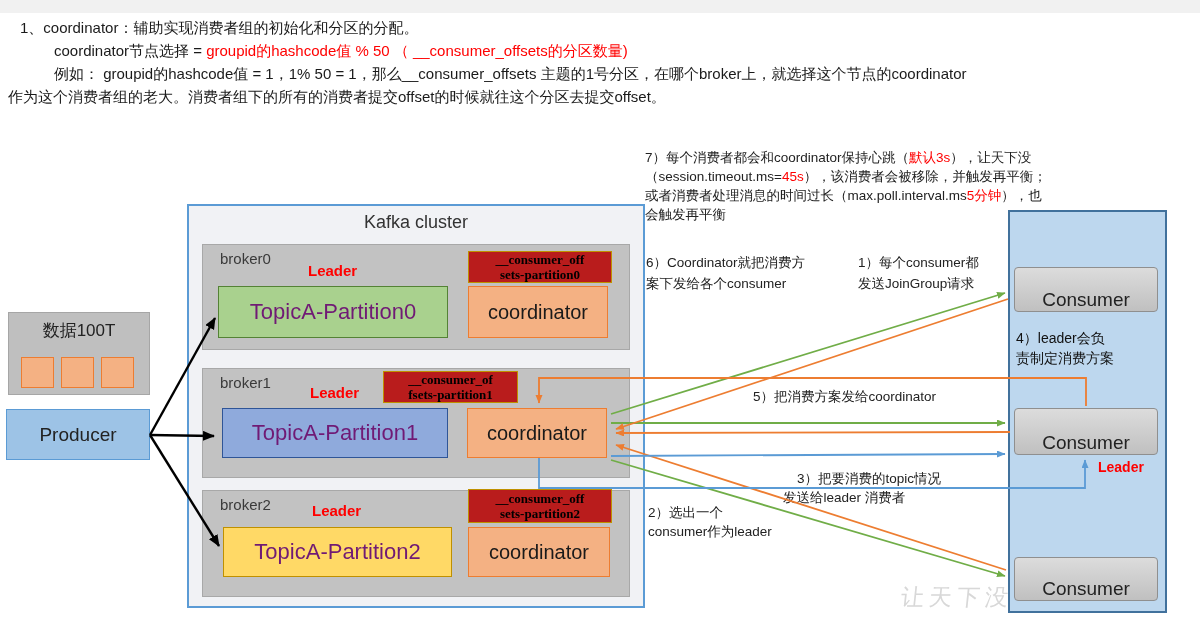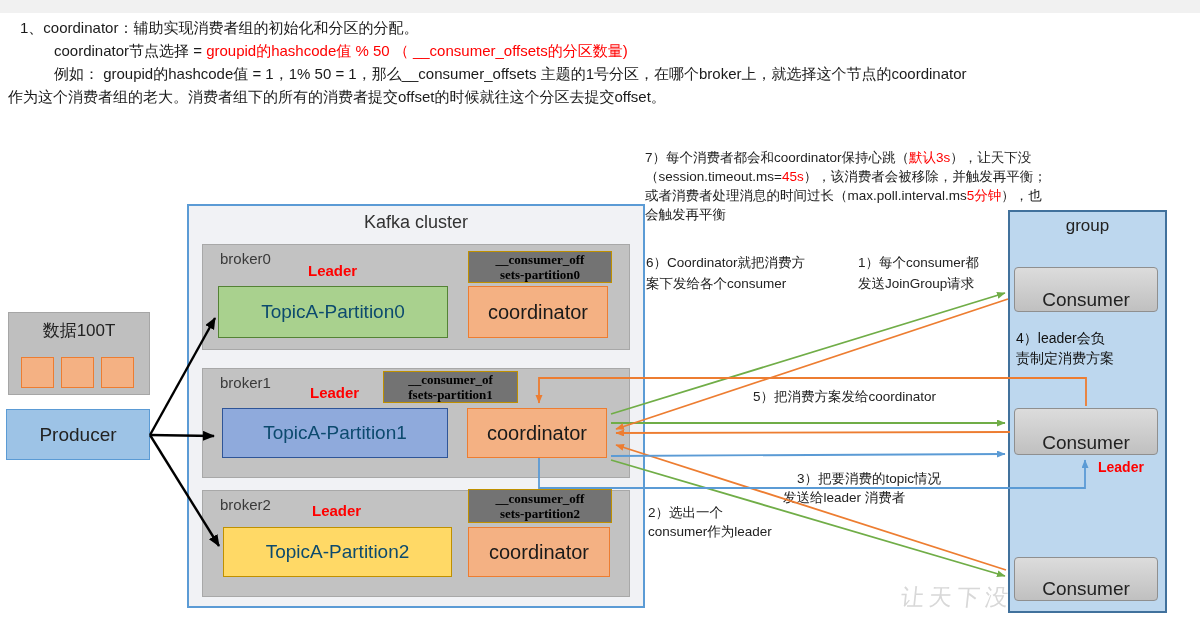--- a/index.html
+++ b/index.html
@@ -32,25 +32,25 @@
   .dsq{position:absolute;top:44px;width:33px;height:31px;background:#f4b183;border:1.5px solid #ed7d31;box-sizing:border-box;}
   .producer{left:6px;top:409px;width:144px;height:51px;background:#9dc3e6;border:1.5px solid #5b9bd5;font-size:19px;color:#222;z-index:2;}
   .cluster{left:187px;top:204px;width:458px;height:404px;background:#f1f2f5;border:2px solid #5b9bd5;z-index:1;box-sizing:border-box;}
   .cluster-title{left:187px;top:212px;width:458px;text-align:center;font-size:18px;color:#333;z-index:2;}
   .broker{background:#c2c2c2;border:1px solid #a8a8a8;box-sizing:border-box;z-index:2;}
   .b0{left:202px;top:244px;width:428px;height:106px;}
   .b1{left:202px;top:368px;width:428px;height:110px;}
   .b2{left:202px;top:490px;width:428px;height:107px;}
   .broker-name{font-size:15px;color:#3a3a3a;z-index:3;}
   .leader-red{font-size:15px;font-weight:bold;color:#ff0000;z-index:3;}
-  .partition{font-size:19px;color:#0c4a6e;z-index:3;box-sizing:border-box;}
+  .partition{font-size:22px;color:#701a75;z-index:3;box-sizing:border-box;}
   .p0{left:218px;top:286px;width:230px;height:52px;background:#a9d18e;border:1.5px solid #548235;}
   .p1{left:222px;top:408px;width:226px;height:50px;background:#8faadc;border:1.5px solid #2f5597;}
   .p2{left:223px;top:527px;width:229px;height:50px;background:#ffd966;border:1.5px solid #bf9000;}
-  .offsets{background:#737373;border:1.5px solid #bf9000;font-family:"Liberation Serif","DejaVu Serif",serif;
+  .offsets{background:#b91c1c;border:1.5px solid #bf9000;font-family:"Liberation Serif","DejaVu Serif",serif;
            font-weight:bold;font-size:13px;line-height:15px;color:#000;z-index:3;box-sizing:border-box;
            display:flex;flex-direction:column;align-items:center;justify-content:center;text-align:center;}
   .o0{left:468px;top:251px;width:144px;height:32px;}
   .o1{left:383px;top:371px;width:135px;height:32px;}
   .o2{left:468px;top:489px;width:144px;height:34px;}
   .coord{background:#f4b183;border:1.5px solid #ed7d31;font-size:20px;color:#1a1a1a;z-index:3;box-sizing:border-box;align-items:center;}
   .c0{left:468px;top:286px;width:140px;height:52px;}
   .c1{left:467px;top:408px;width:140px;height:50px;}
   .c2{left:468px;top:527px;width:142px;height:50px;}
   .group{left:1008px;top:210px;width:159px;height:403px;background:#bdd7ee;border:2px solid #41719c;z-index:2;box-sizing:border-box;}
@@ -136,21 +136,20 @@
     <div>__consumer_off</div>
     <div>sets-partition2</div>
   </div>
   <div class="abs box coord c2">
     <span>coordinator</span>
   </div>
 
   <div class="abs watermark">让天下没</div>
 
   <div class="abs group"></div>
-  <div class="abs group-title">group</div>
   <div class="abs box consumer cs1">
     <span>Consumer</span>
   </div>
   <div class="abs box consumer cs2">
     <span>Consumer</span>
   </div>
   <div class="abs box consumer cs3">
     <span>Consumer</span>
   </div>
   <div class="abs note4">

